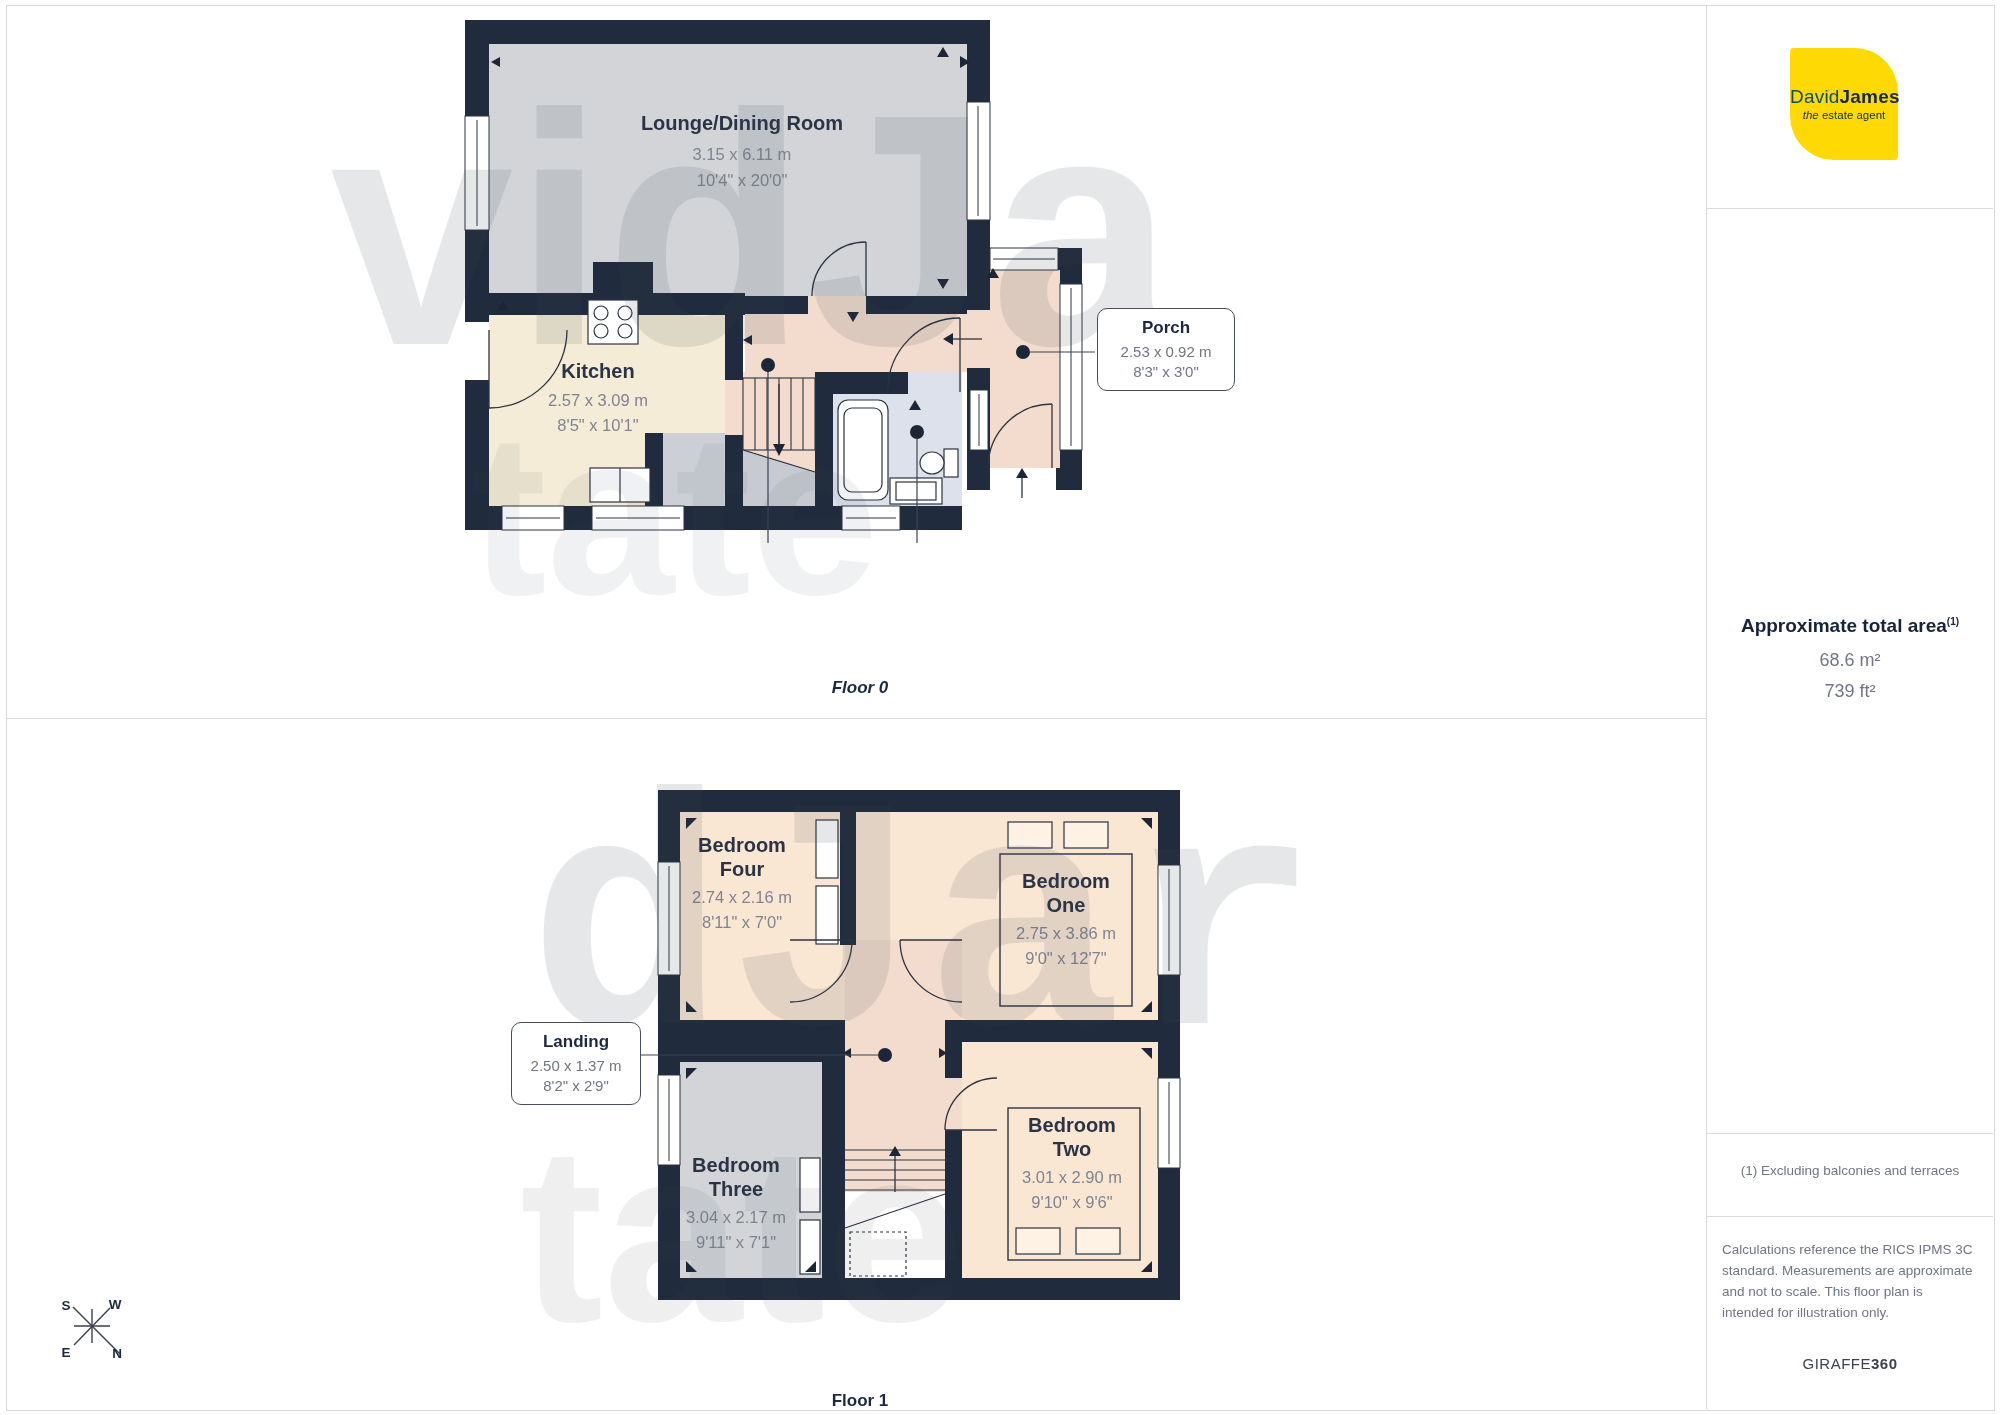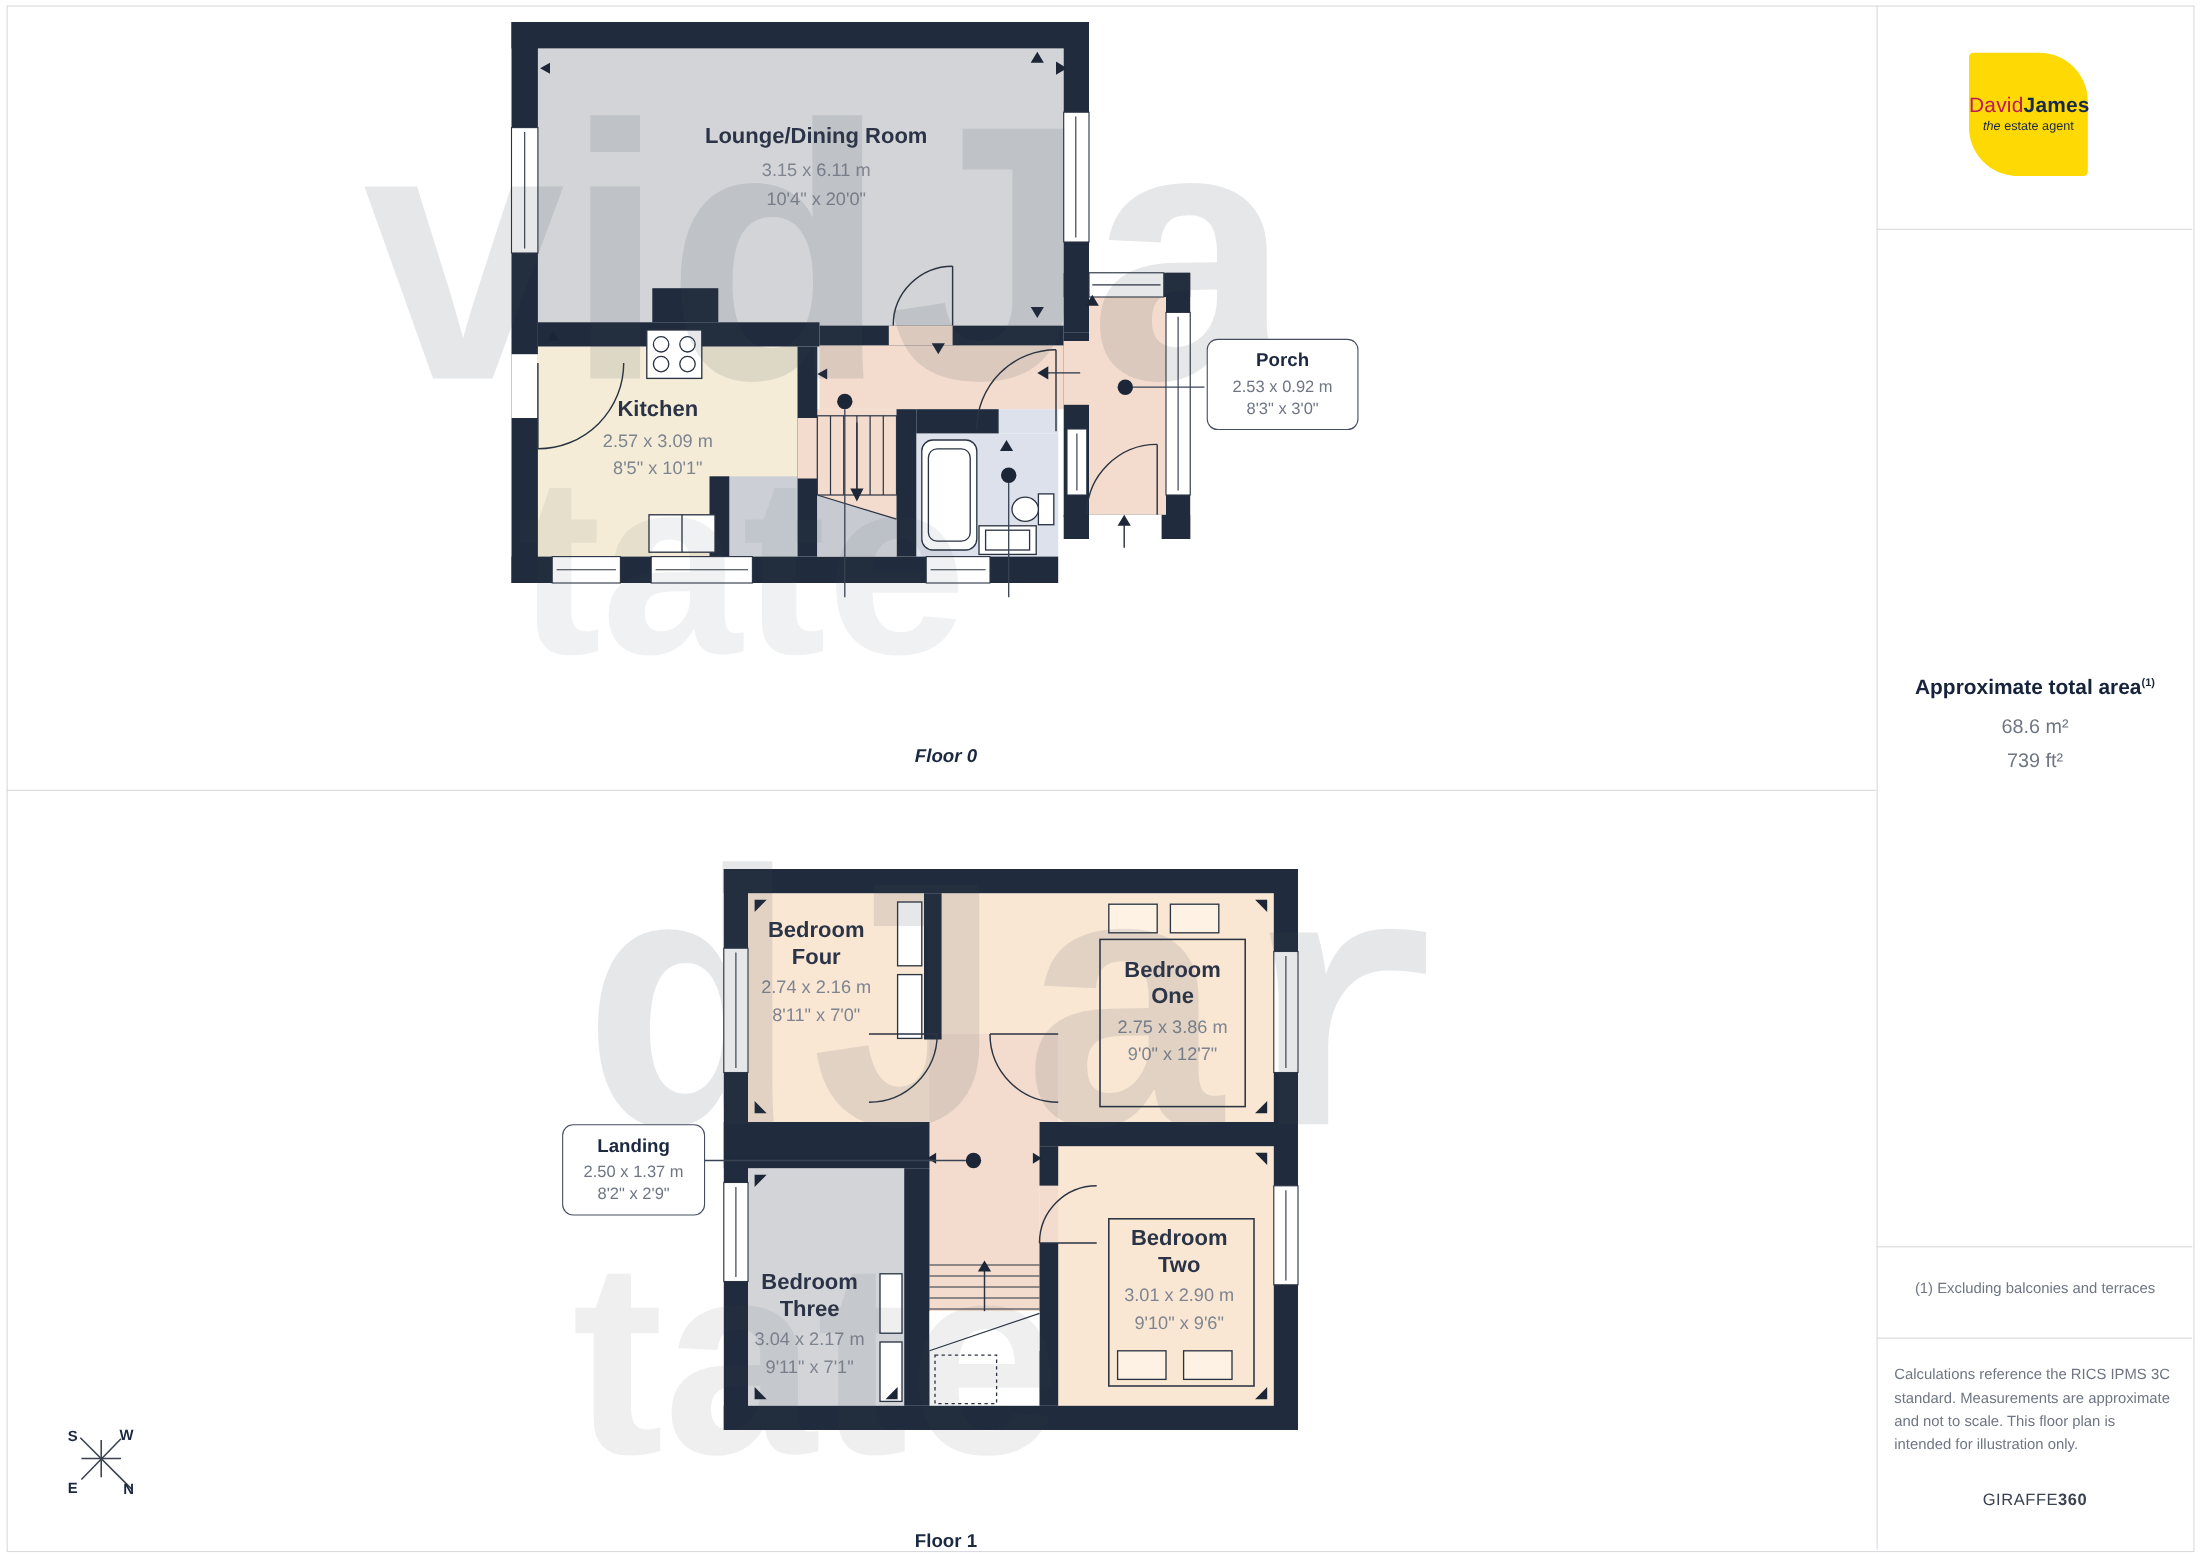--- a/index.html
+++ b/index.html
@@ -24,21 +24,21 @@
   .callout .d.first{margin-top:4px;}
   
   #wm-clip{position:absolute;left:0;top:0;width:1706px;height:1415px;overflow:hidden;
            pointer-events:none;z-index:5;}
   .wm{position:absolute;font-weight:600;color:#3d4654;white-space:nowrap;line-height:1;}
   
   .logo{position:absolute;left:1790px;top:48px;width:108px;height:112px;background:#ffd903;
         border-radius:4px 44px 4px 44px;}
   .logo-inner{position:absolute;left:0;top:38px;width:108px;text-align:center;}
   .brand{font-size:19px;letter-spacing:0.2px;}
-  .brand .b1{color:#be185d;font-weight:500;}
+  .brand .b1{color:#0c4a6e;font-weight:500;}
   .brand .b2{color:#17294b;font-weight:700;}
   .tagline{font-size:11.5px;color:#17294b;margin-top:1px;}
   .area-title{position:absolute;left:1710px;top:615px;width:280px;text-align:center;
               font-size:19px;font-weight:700;color:#17233b;}
   .area-title sup{font-size:10px;}
   .area-val{position:absolute;left:1710px;width:280px;text-align:center;
             font-size:18px;color:#6f7683;}
   .note{position:absolute;left:1712px;width:276px;text-align:center;
         font-size:13.5px;color:#6f7683;}
   .disclaimer{position:absolute;left:1722px;top:1240px;width:256px;

